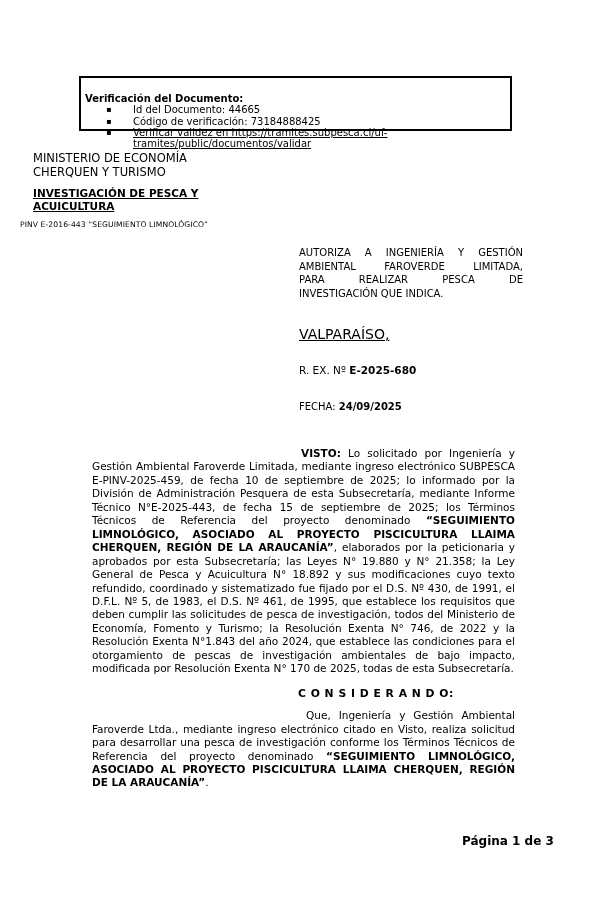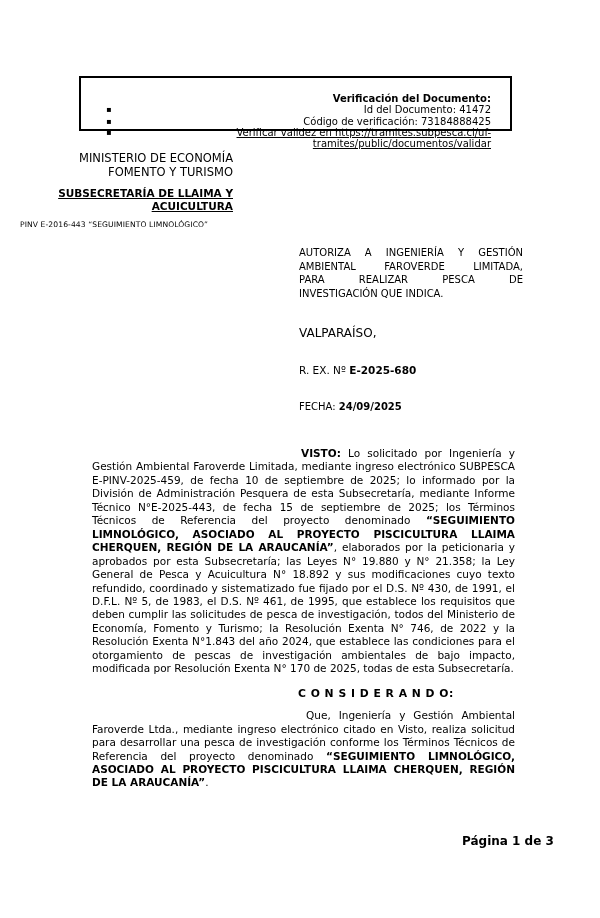--- a/index.html
+++ b/index.html
@@ -3,36 +3,36 @@
 <meta charset="utf-8">
 <style>
   html,body{margin:0;padding:0;background:#ffffff;}
   .page{
     position:relative;width:600px;height:918px;background:#ffffff;
     font-family:"DejaVu Sans",sans-serif;color:#000000;overflow:hidden;
   }
   
   .verify-box{position:absolute;left:79px;top:76px;width:433px;height:55px;font-size:10px;line-height:11.3px;}
   .vb-border{position:absolute;left:0;top:0;right:0;bottom:0;border:2px solid #000;}
-  .vb-content{position:absolute;left:6px;top:17px;right:21px;text-align:right;}
+  .vb-content{position:absolute;left:6px;top:17px;right:7px;}
   .vb-title{font-weight:bold;}
   .vb-item{position:relative;padding-left:48px;}
   .vb-bullet{position:absolute;left:21px;top:0;font-size:8px;}
   .vb-link-text{text-decoration:underline;}
   
-  .ministry{position:absolute;left:33px;top:152px;width:200px;text-align:right;}
+  .ministry{position:absolute;left:33px;top:152px;width:200px;text-align:left;}
   .min-line{font-size:11.5px;line-height:13.5px;}
   .sub-line{font-size:10.5px;line-height:12.5px;font-weight:bold;text-decoration:underline;}
   .sub-first{margin-top:8px;}
   .file-ref{position:absolute;left:20px;top:220px;font-size:7.6px;letter-spacing:0.1px;}
   
   .res-title{position:absolute;left:299px;top:246px;width:224px;font-size:10px;line-height:13.5px;}
   .rt-line{text-align:justify;text-align-last:justify;}
   .rt-last{text-align:left;text-align-last:left;}
-  .city{position:absolute;left:299px;top:326px;font-size:12px;}
+  .city{position:absolute;left:299px;top:326px;font-size:14px;text-decoration:underline;}
   .res-num{position:absolute;left:299px;top:364px;font-size:10.5px;}
   .res-date{position:absolute;left:299px;top:401px;font-size:10px;}
   .res-num b,.res-date b{font-weight:bold;}
   
   .body-col{position:absolute;left:84px;top:439px;width:439px;font-size:10.5px;line-height:13.45px;text-align:justify;}
   .para{margin:8px;}
   .visto{text-indent:209px;}
   .cons-heading{margin:11px 0 9px 214px;font-weight:bold;letter-spacing:0.5px;text-align:left;font-size:10.8px;}
   .que{text-indent:214px;}
   b{font-weight:bold;}
@@ -43,37 +43,37 @@
 <body>
 
 <div class="page">
 
   <div class="verify-box">
     <div class="vb-border"></div>
     <div class="vb-content">
       <div class="vb-title">Verificación del Documento:</div>
       <div class="vb-item">
         <span class="vb-bullet">▪</span>
-        <span class="vb-text">Id del Documento: 41472</span>
+        <span class="vb-text">Id del Documento: 44665</span>
       </div>
       <div class="vb-item">
         <span class="vb-bullet">▪</span>
         <span class="vb-text">Código de verificación: 73184888425</span>
       </div>
       <div class="vb-item">
         <span class="vb-bullet">▪</span>
         <span class="vb-text vb-link-text">Verificar validez en https://tramites.subpesca.cl/uf-tramites/public/documentos/validar</span>
       </div>
     </div>
   </div>
 
   <div class="ministry">
     <div class="min-line">MINISTERIO DE ECONOMÍA</div>
-    <div class="min-line">FOMENTO Y TURISMO</div>
-    <div class="sub-line sub-first">SUBSECRETARÍA DE LLAIMA Y</div>
+    <div class="min-line">CHERQUEN Y TURISMO</div>
+    <div class="sub-line sub-first">INVESTIGACIÓN DE PESCA Y</div>
     <div class="sub-line">ACUICULTURA</div>
   </div>
   <div class="file-ref">PINV E-2016-443 “SEGUIMIENTO LIMNOLÓGICO”</div>
 
   <div class="res-title">
     <div class="rt-line">AUTORIZA A INGENIERÍA Y GESTIÓN</div>
     <div class="rt-line">AMBIENTAL FAROVERDE LIMITADA,</div>
     <div class="rt-line">PARA REALIZAR PESCA DE</div>
     <div class="rt-line rt-last">INVESTIGACIÓN QUE INDICA.</div>
   </div>

